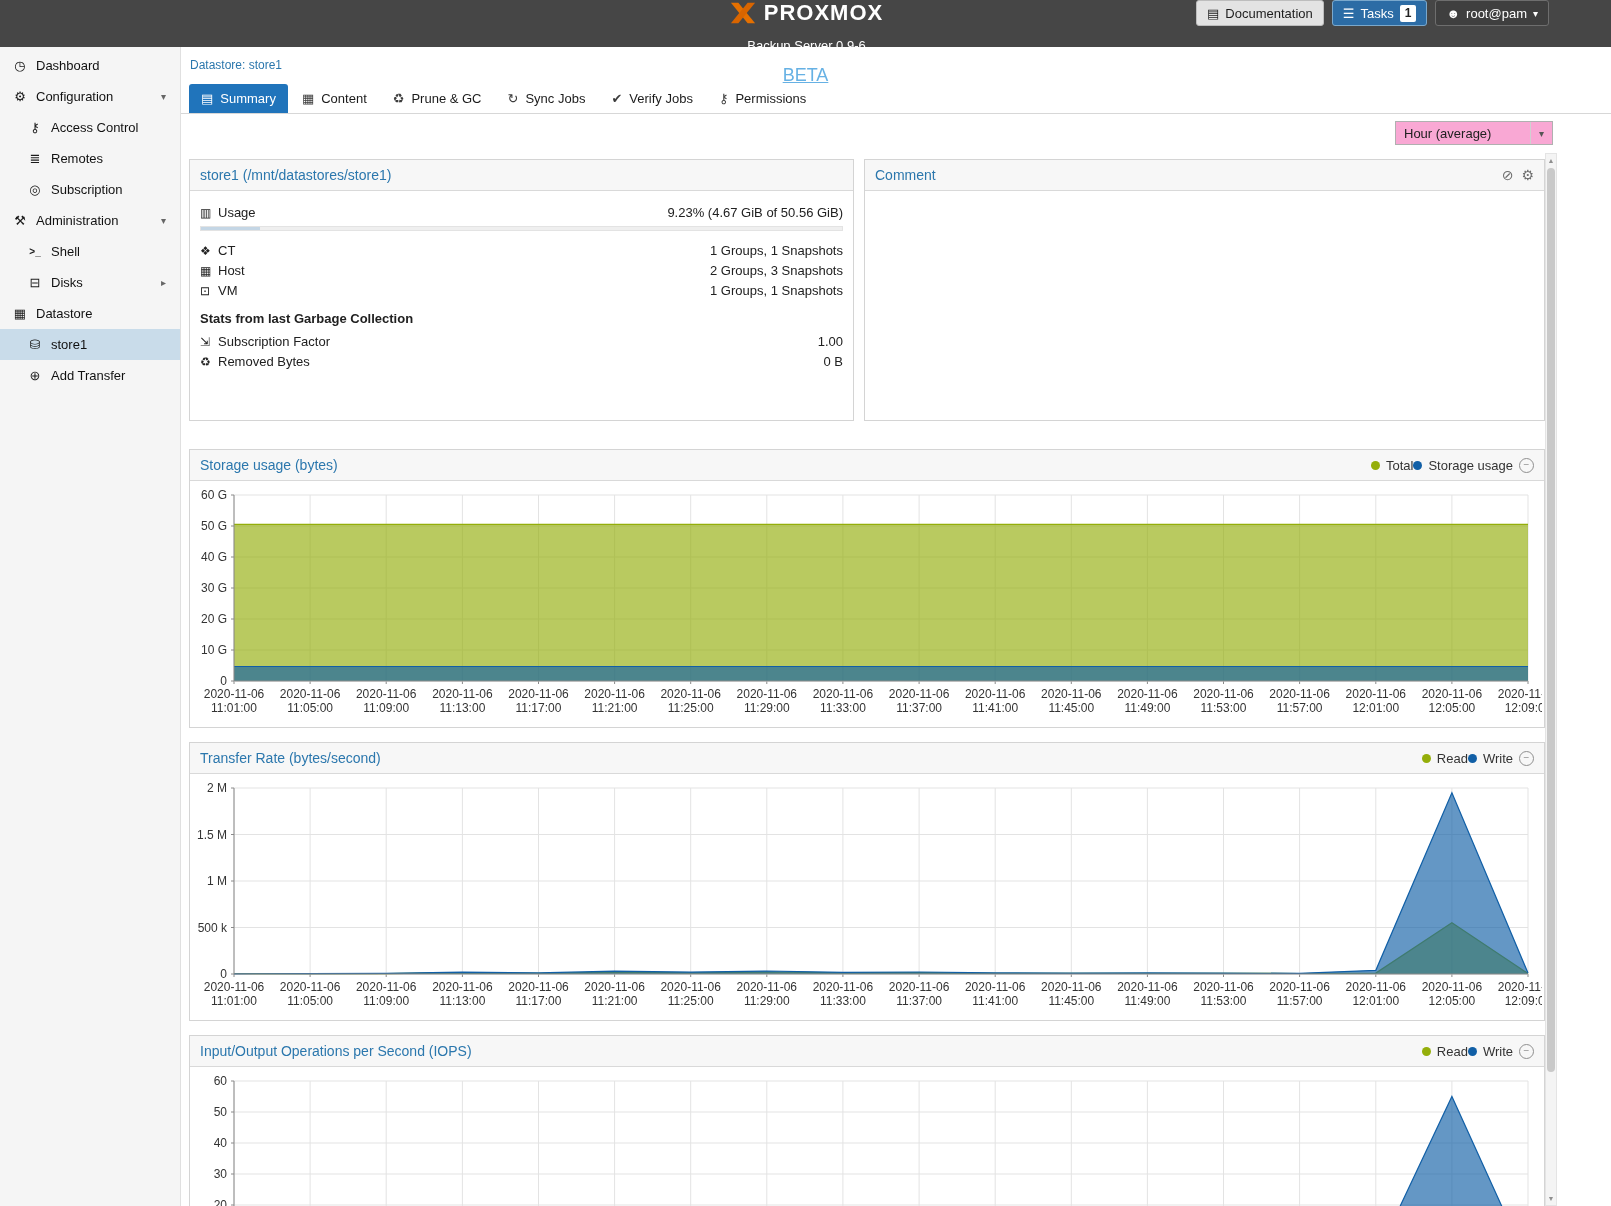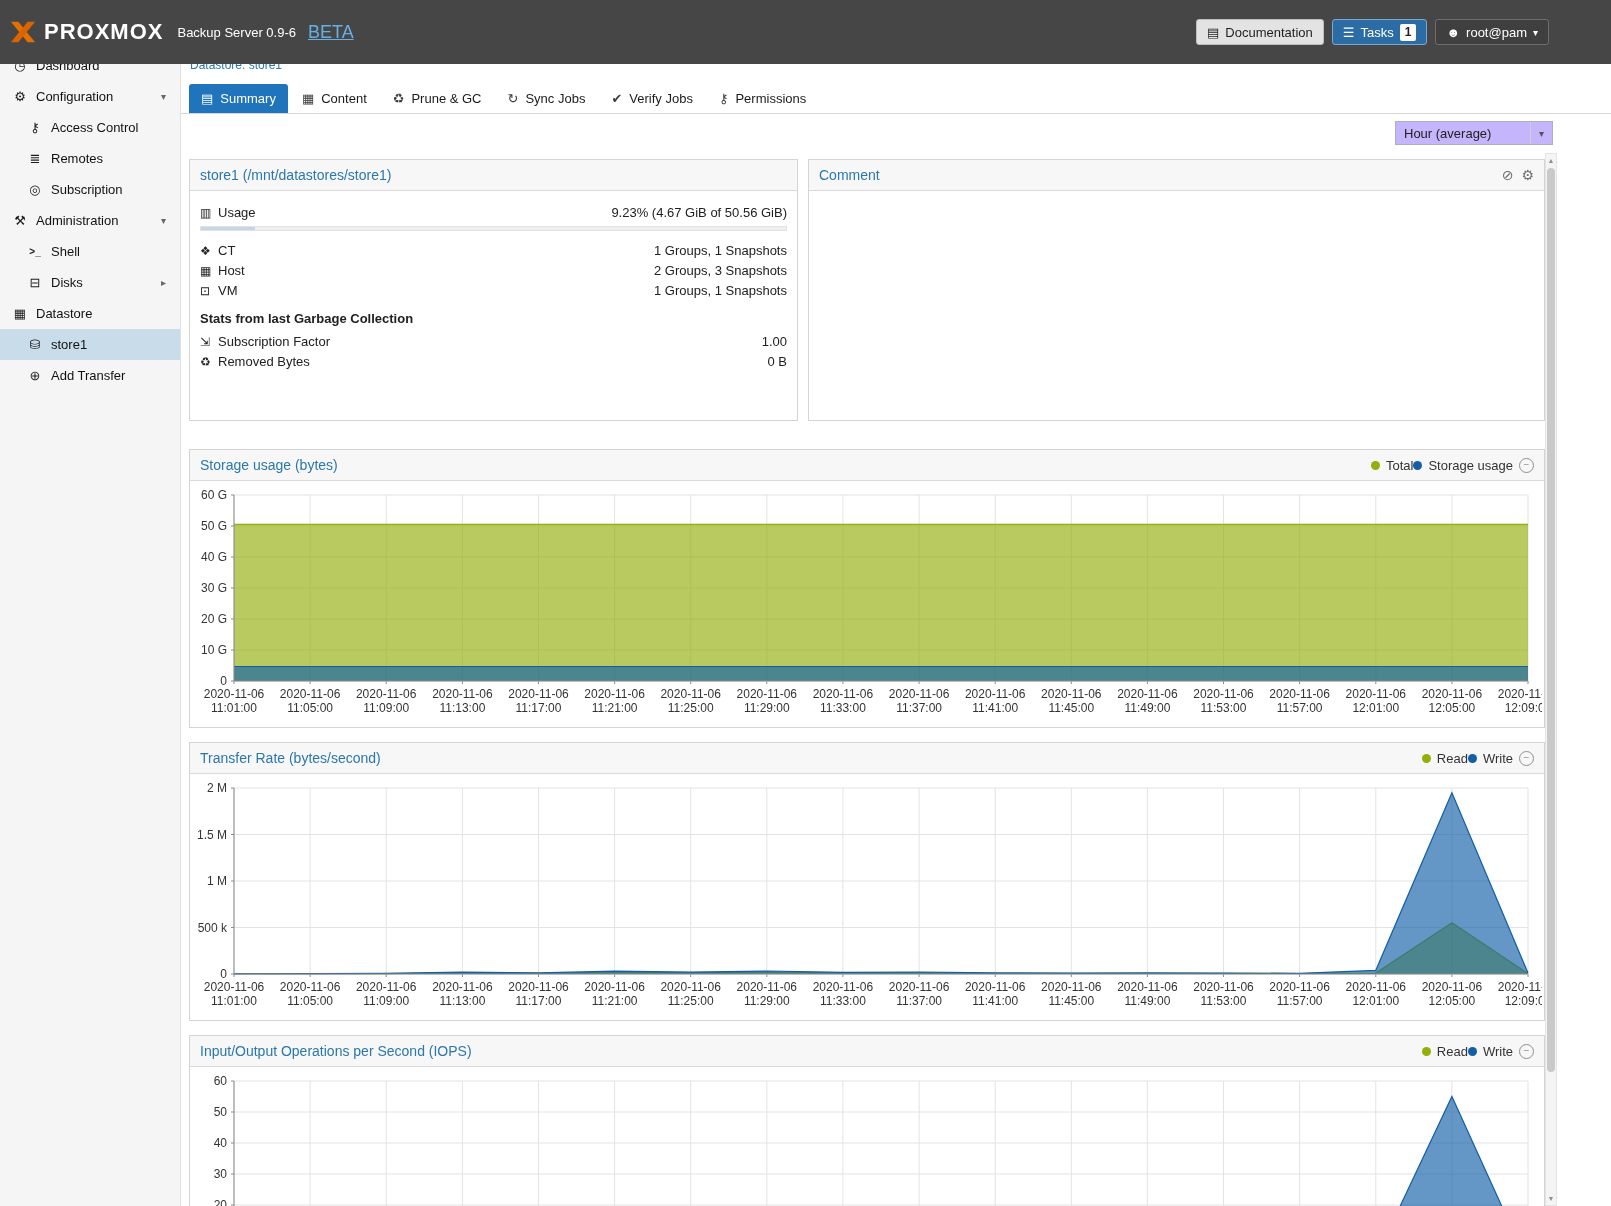--- a/index.html
+++ b/index.html
@@ -1,21 +1,21 @@
 <!DOCTYPE html>
 <html><head>
 <meta charset="utf-8">
 <style>
   * { box-sizing: border-box; margin: 0; padding: 0; }
   html, body { width: 1611px; height: 1206px; overflow: hidden; background: #fff;
     font-family: "Liberation Sans", sans-serif; font-size: 13px; color: #212121; }
 
   
-  .topbar { position: absolute; top: 0; left: 0; right: 0; height: 64px; background: #464646;
-    display: flex; align-items: center; padding: 0 8px; gap: 12px; z-index: 10; }
+  .topbar { position: absolute; top: 0; left: 0; right: 0; height: 47px; background: #464646;
+    display: flex; align-items: center; padding: 0 8px; gap: 12px; z-index: 10; flex-direction: column; }
   .logo { display: flex; align-items: center; gap: 6px; }
   .logo-text { color: #fff; font-weight: bold; font-size: 22px; letter-spacing: 1px; }
   .subtitle { color: #fff; font-size: 13px; margin-left: 2px; }
   .beta { color: #66b1e4; text-decoration: underline; cursor: pointer; font-size: 18px; }
   .header-right { position: absolute; right: 62px; display: flex; gap: 8px; align-items: center; }
   .hbtn { height: 26px; display: flex; align-items: center; gap: 6px; padding: 0 10px;
     border-radius: 3px; font-size: 13px; cursor: pointer; border: 1px solid transparent; }
   .hbtn-light { background: #e3e3e3; color: #1d1d1d; border-color: #bdbdbd; }
   .hbtn-blue { background: #2c6ca5; color: #fff; border-color: #7aa8cc; }
   .hbtn-dark { background: #3f3f3f; color: #fff; border-color: #6e6e6e; }
@@ -37,38 +37,38 @@
   .main { position: absolute; left: 181px; top: 47px; right: 0; bottom: 0; background: #fff; overflow: hidden; }
   .page-title { height: 37px; line-height: 37px; padding-left: 9px; font-size: 12px; color: #2b77ad; }
   .tabbar { height: 30px; display: flex; gap: 2px; padding: 0 8px; border-bottom: 1px solid #d7d7d7;
     align-items: stretch; }
   .tab { display: flex; align-items: center; gap: 7px; padding: 0 12px; font-size: 13px; color: #1b1b1b;
     cursor: pointer; border-radius: 3px 3px 0 0; }
   .tab .ti { font-size: 13px; color: #3c3c3c; }
   .tab.active { background: #2074bb; color: #fff; }
   .tab.active .ti { color: #fff; }
   .filter-row { height: 38px; display: flex; align-items: center; justify-content: flex-end; padding-right: 58px; }
-  .combo { width: 158px; height: 24px; border: 1px solid #b0b0b0; background: #c4b5fd; display: flex;
+  .combo { width: 158px; height: 24px; border: 1px solid #b0b0b0; background: #f9a8d4; display: flex;
     align-items: center; cursor: pointer; }
   .combo-value { flex: 1; padding-left: 8px; }
   .combo-trigger { width: 22px; height: 100%; display: flex; align-items: center; justify-content: center;
     border-left: 1px solid #d0d0d0; color: #555; font-size: 10px; }
 
   .content { margin-left: 8px; margin-right: 66px; padding-top: 7px; }
 
   
   .panel { border: 1px solid #d4d4d4; background: #fff; margin-bottom: 14px; }
   .panel-header { height: 31px; display: flex; align-items: center; padding: 0 10px;
     border-bottom: 1px solid #d9d9d9; background: #f7f7f7; }
   .panel-title { color: #2b77ad; font-size: 14px; }
   .panel-tools { margin-left: auto; display: flex; gap: 8px; align-items: center; color: #6e6e6e; }
   .ptool { font-size: 14px; cursor: pointer; }
 
   .row1 { display: flex; gap: 10px; height: 276px; margin-bottom: 14px; }
-  .summary-panel { width: 609px; }
+  .summary-panel { width: 665px; }
   .comment-panel { flex: 1; text-align: right; }
   .panel-body { padding: 12px 10px; }
 
   .stat-row { display: flex; align-items: center; height: 19px; margin-bottom: 1px; }
   .stat-icon { width: 18px; font-size: 12px; color: #222; }
   .stat-value { margin-left: auto; }
   .sec-head { font-weight: bold; margin: 11px 0 6px 0; }
   .usage-bar { height: 5px; background: #efefef; border: 1px solid #e3e3e3; margin: 4px 0 10px 0; }
   .usage-fill { height: 100%; background: #c4d6e5; }
 

